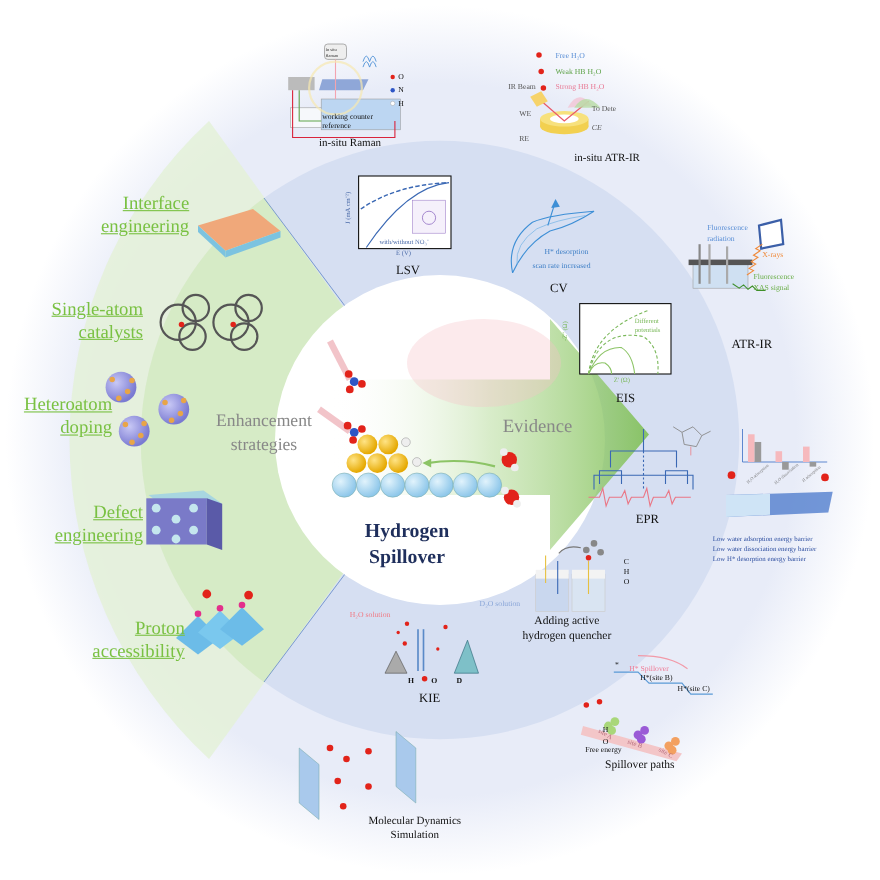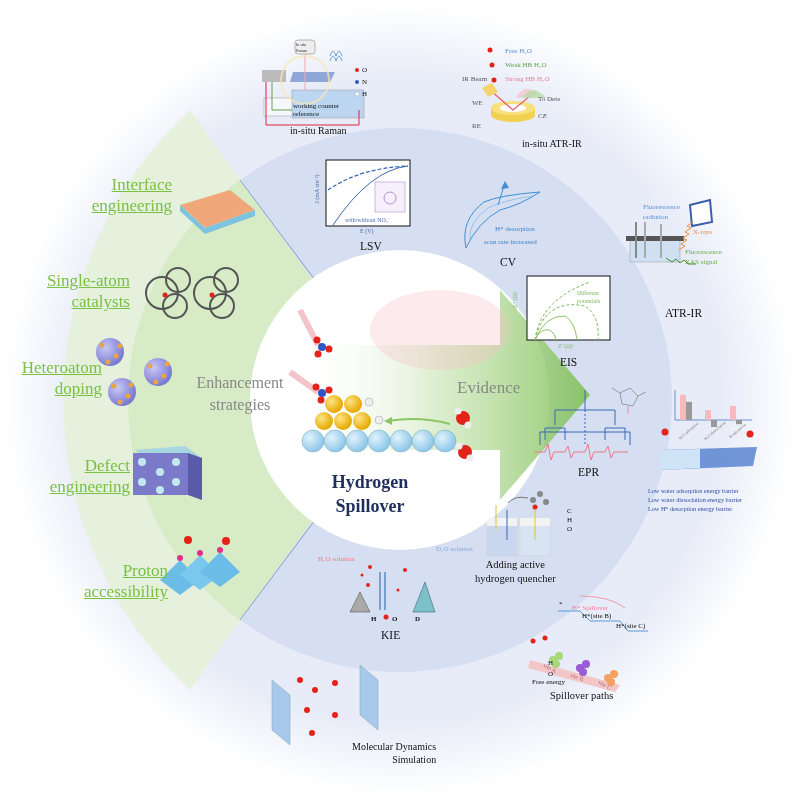--- a/index.html
+++ b/index.html
@@ -435,17 +435,17 @@
 <div class="lbl small" style="left:532px;top:630px;color:#111;margin-top:48px;">Free energy</div>
 <div class="lbl small" style="left:582px;top:612px;color:#111;">H*(site B)</div>
 <div class="lbl small" style="left:616px;top:622px;color:#111;">H*(site C)</div>
 <div class="lbl tiny" style="left:543px;top:665px;transform:rotate(30deg);color:#b46a7a;">site A</div>
 <div class="lbl tiny" style="left:570px;top:674px;transform:rotate(20deg);color:#b46a7a;">site B</div>
 <div class="lbl tiny" style="left:598px;top:682px;transform:rotate(30deg);color:#b46a7a;">site C</div>
 <div class="lbl small" style="left:548px;top:659px;color:#111;">H</div>
 <div class="lbl small" style="left:548px;top:670px;color:#111;">O</div>
 <div class="lbl black-lbl" style="left:550px;top:690px;font-size:10.5px;">Spillover  paths</div>
 
-<div class="lbl black-lbl" style="left:352px;top:740px;line-height:13px;font-size:10px;text-align:right;">
+<div class="lbl black-lbl" style="left:335px;top:740px;line-height:13px;font-size:10px;">
   <div>Molecular  Dynamics</div>
   <div>Simulation</div>
 </div>
 </div>
 
 </body></html>

